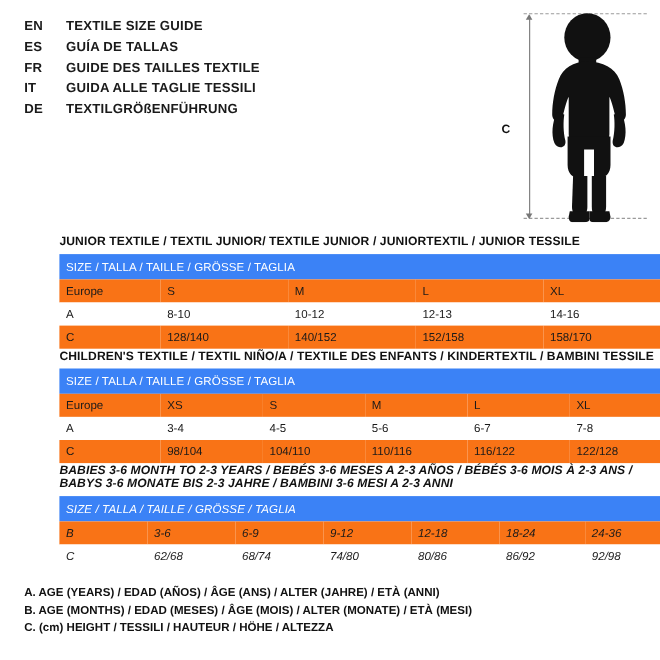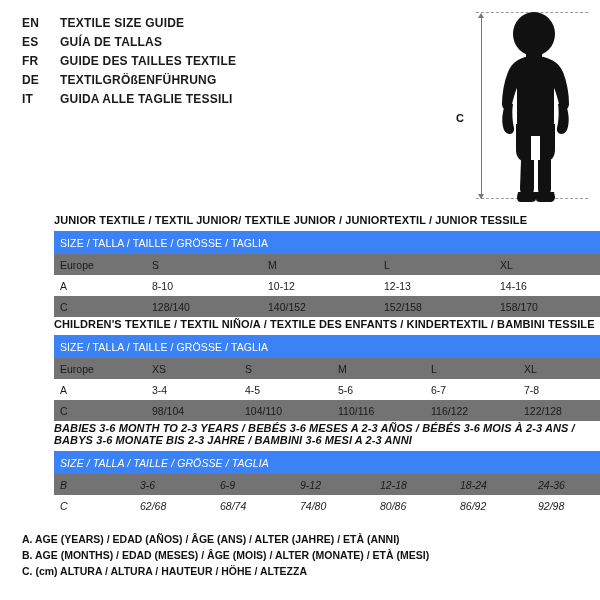--- a/index.html
+++ b/index.html
@@ -134,21 +134,21 @@
   }
   tr.band td {
     background: #3b82f6;
     color: #ffffff;
     font-weight: normal;
     font-size: 10.5px;
     letter-spacing: 0.1px;
     height: 17px;
   }
   tr.shade td {
-    background: #737373;
+    background: #f97316;
   }
   tr.plain td {
     background: #ffffff;
   }
 
   
   .legend {
     position: absolute;
     left: 22px;
     top: 531px;
@@ -171,26 +171,26 @@
     </div>
     <div class="hdr-row">
       <span class="hdr-lang">ES</span>
       <span class="hdr-text">GUÍA DE TALLAS</span>
     </div>
     <div class="hdr-row">
       <span class="hdr-lang">FR</span>
       <span class="hdr-text">GUIDE DES TAILLES TEXTILE</span>
     </div>
     <div class="hdr-row">
+      <span class="hdr-lang">IT</span>
+      <span class="hdr-text">GUIDA ALLE TAGLIE TESSILI</span>
+    </div>
+    <div class="hdr-row">
       <span class="hdr-lang">DE</span>
       <span class="hdr-text">TEXTILGRÖßENFÜHRUNG</span>
-    </div>
-    <div class="hdr-row">
-      <span class="hdr-lang">IT</span>
-      <span class="hdr-text">GUIDA ALLE TAGLIE TESSILI</span>
     </div>
   </div>
 
   <div class="figure-area">
     <div class="fig-dashed-top"></div>
     <div class="fig-dashed-bottom"></div>
     <div class="fig-arrow"></div>
     <div class="fig-label">C</div>
     <svg class="fig-svg" width="96" height="192" viewBox="0 0 96 192">
       <g fill="#111111">
@@ -349,16 +349,16 @@
           <td>86/92</td>
           <td>92/98</td>
         </tr>
       </tbody>
     </table>
   </div>
 
   <div class="legend">
     <div>A. AGE (YEARS) / EDAD (AÑOS) / ÂGE (ANS) / ALTER (JAHRE) / ETÀ (ANNI)</div>
     <div>B. AGE (MONTHS) / EDAD (MESES) / ÂGE (MOIS) / ALTER (MONATE) / ETÀ (MESI)</div>
-    <div>C. (cm) ALTURA / ALTURA / HAUTEUR / HÖHE / ALTEZZA</div>
+    <div>C. (cm) HEIGHT / TESSILI / HAUTEUR / HÖHE / ALTEZZA</div>
   </div>
 
 </div>
 
 </body></html>

